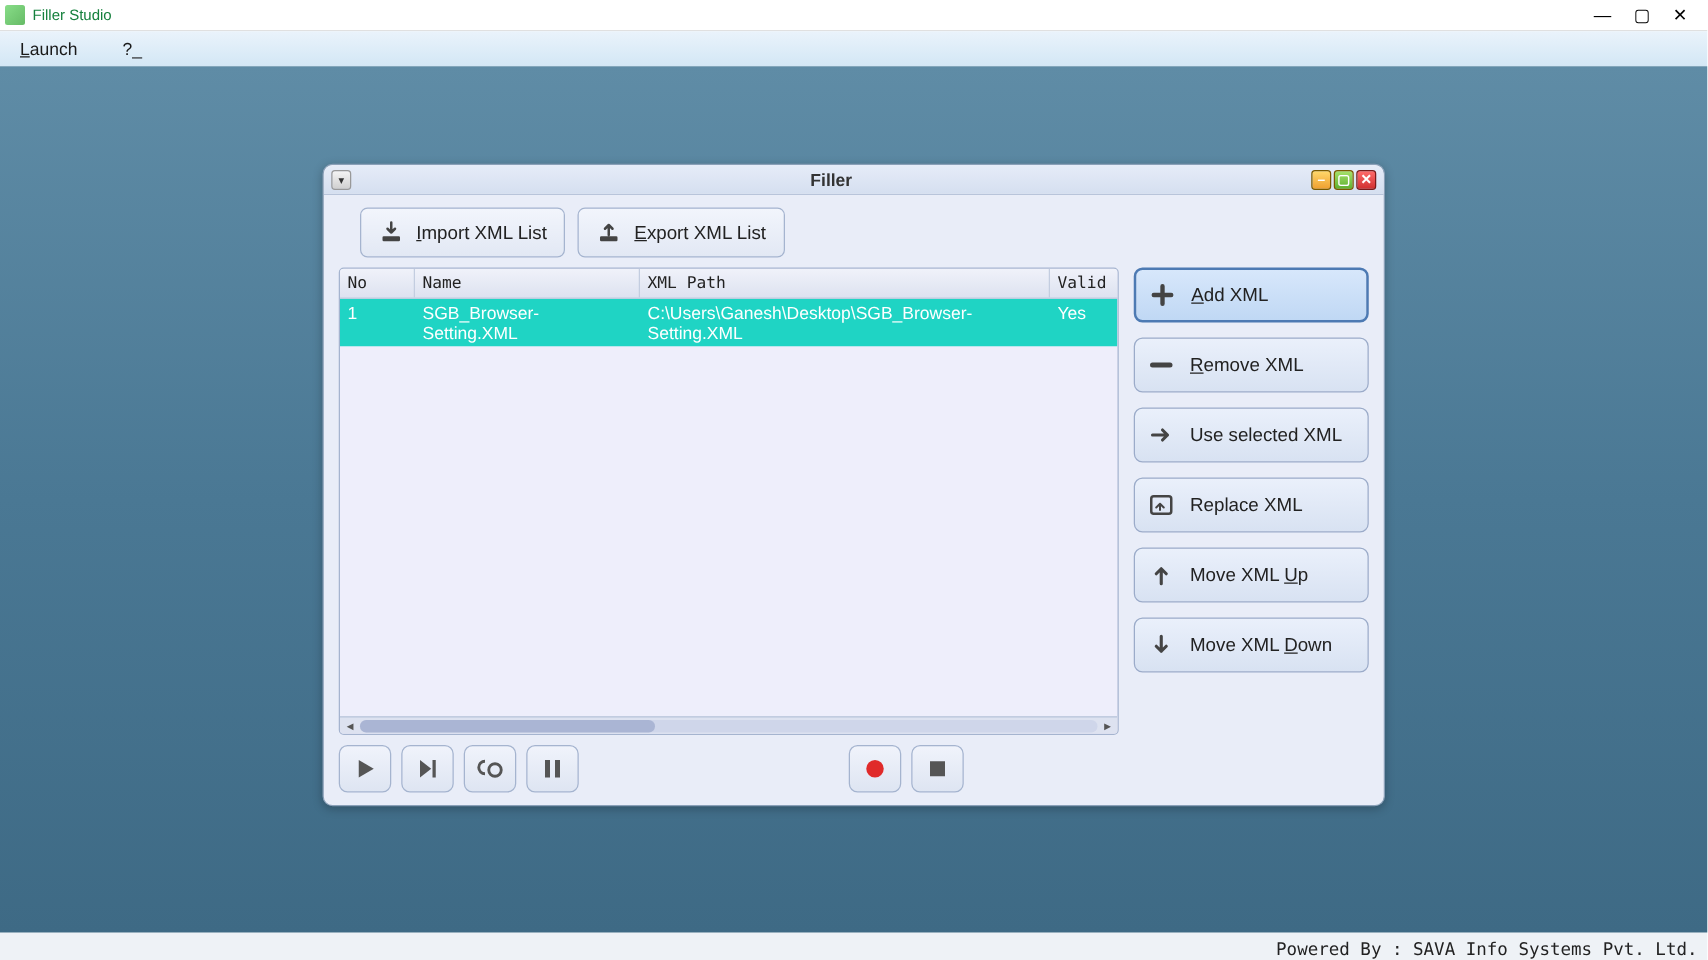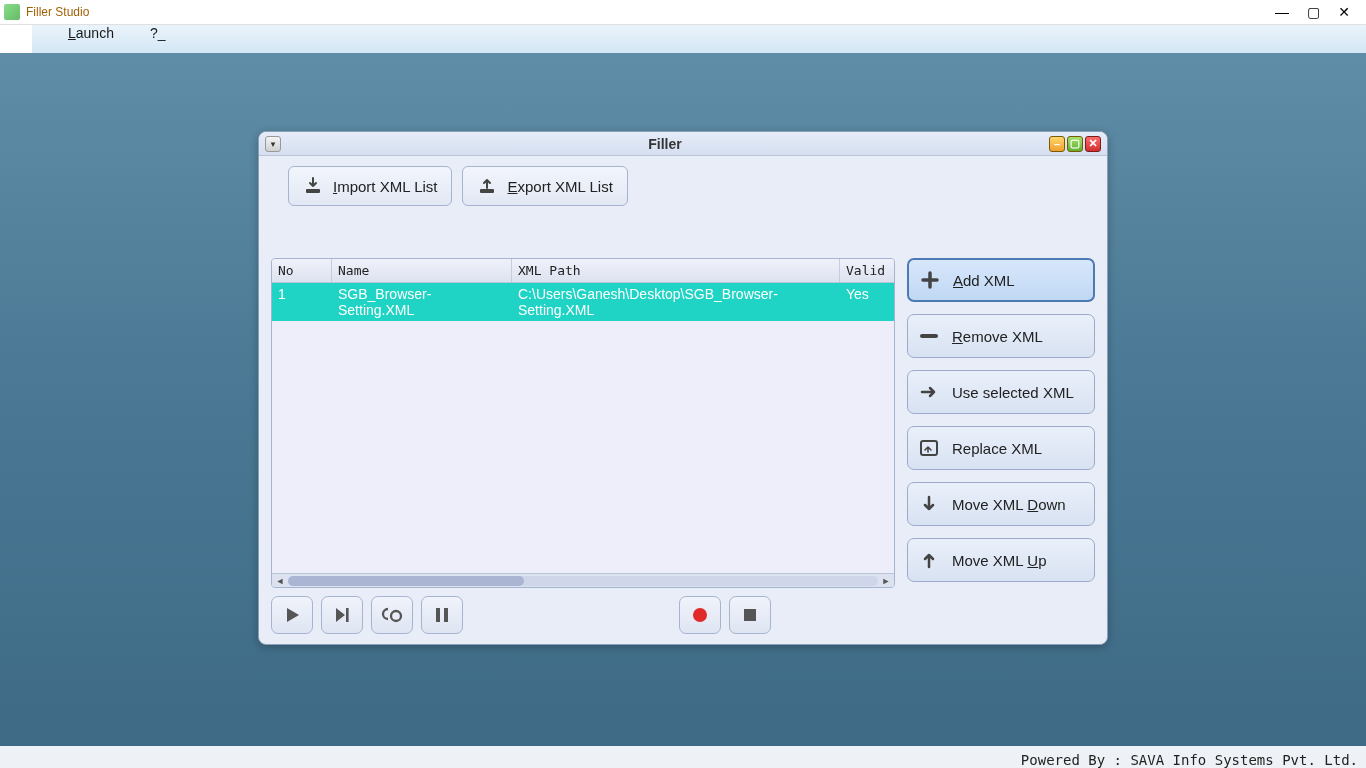--- a/index.html
+++ b/index.html
@@ -19,33 +19,32 @@
   display: flex; align-items: center;
   padding: 0 4px;
   border-bottom: 1px solid #e0e0e0;
 }
 .titlebar .app-icon {
   width: 16px; height: 16px; margin-right: 6px;
   background: linear-gradient(135deg,#8d8,#6b6);
   border-radius: 2px;
   display:inline-block;
 }
-.titlebar .title { font-size: 12px; color: #a16207; }
+.titlebar .title { font-size: 12px; color: #15803d; }
 .titlebar .winctrls { margin-left: auto; display: flex; gap: 18px; padding-right: 12px;}
 .titlebar .winctrls span { font-size: 14px; color:#000; cursor:default;}
 
 .menubar {
   height: 28px;
   background: linear-gradient(#eaf3fb,#d3e7f5);
-  display:flex; align-items:flex-start;
-  padding: 0 36px;
+  display:flex; align-items:center;
+  padding: 0 16px;
   gap: 36px;
   font-size: 14px;
   color:#1a1a1a;
-  margin-left:32px;
 }
 .menubar span u { text-decoration: underline; }
 
 .desktop {
   position: relative;
   height: 693px;
   background: linear-gradient(#5f8ca6 0%, #4a7894 50%, #3e6a85 100%);
 }
 
 .statusbar {
@@ -106,21 +105,21 @@
   border-radius:6px;
   padding: 6px 14px;
   display:flex; align-items:center; gap:10px;
   font-size:15px; color:#222;
   cursor:pointer;
   height:40px;
 }
 .btn u { text-decoration: underline; }
 .btn-icon { width:20px;height:20px; display:flex;align-items:center;justify-content:center;}
 
-.middle-row { display:flex; gap:12px; flex:1; min-height:0;margin-top:44px;}
+.middle-row { display:flex; gap:12px; flex:1; min-height:0;}
 .table-wrap {
   flex:1;
   border:1px solid #a5b4cf;
   border-radius:4px;
   background:#eeeefb;
   display:flex;flex-direction:column;
   overflow:hidden;
 }
 .thead {
   display:flex;
@@ -289,32 +288,32 @@
               <svg width="20" height="20" viewBox="0 0 20 20">
                   <rect x="2" y="3" width="16" height="14" rx="2" fill="none" stroke="#444" stroke-width="2"></rect>
                   <path d="M6 12l3-3 3 3M9 9v5" stroke="#444" stroke-width="1.6" fill="none" stroke-linecap="round" stroke-linejoin="round"></path>
                 </svg>
             </span>
             <span>Replace XML</span>
           </div>
           <div class="sbtn">
             <span class="sicon">
               <svg width="20" height="20" viewBox="0 0 20 20">
+                  <path d="M10 17V5m0 0L6 9m4-4l4 4" stroke="#444" stroke-width="2.5" fill="none" stroke-linecap="round" stroke-linejoin="round"></path>
+                </svg>
+            </span>
+            <span>Move XML <u>U</u>p</span>
+          </div>
+          <div class="sbtn">
+            <span class="sicon">
+              <svg width="20" height="20" viewBox="0 0 20 20">
                   <path d="M10 3v12m0 0l-4-4m4 4l4-4" stroke="#444" stroke-width="2.5" fill="none" stroke-linecap="round" stroke-linejoin="round"></path>
                 </svg>
             </span>
             <span>Move XML <u>D</u>own</span>
-          </div>
-          <div class="sbtn">
-            <span class="sicon">
-              <svg width="20" height="20" viewBox="0 0 20 20">
-                  <path d="M10 17V5m0 0L6 9m4-4l4 4" stroke="#444" stroke-width="2.5" fill="none" stroke-linecap="round" stroke-linejoin="round"></path>
-                </svg>
-            </span>
-            <span>Move XML <u>U</u>p</span>
           </div>
         </div>
       </div>
 
       <div class="transport">
         <div class="tbtn">
           <svg width="20" height="20" viewBox="0 0 20 20">
               <path d="M5 3l12 7-12 7z" fill="#555"></path>
             </svg>
         </div>

